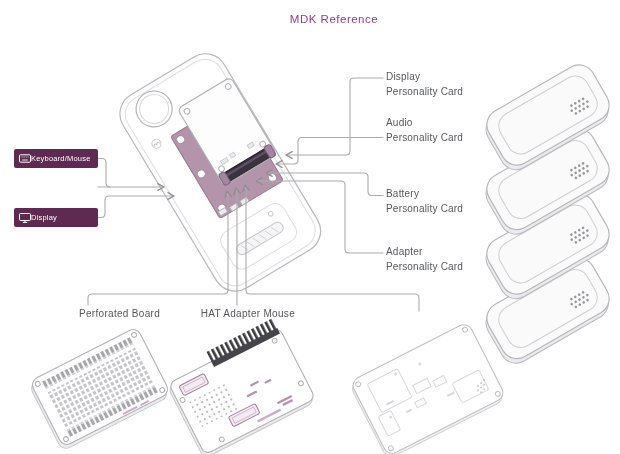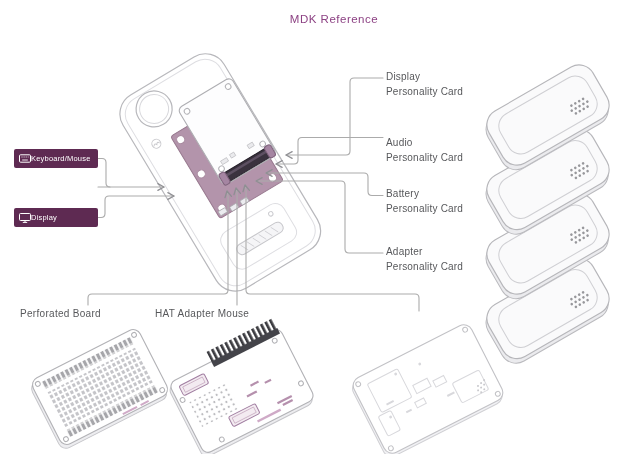--- a/index.html
+++ b/index.html
@@ -18,21 +18,21 @@
     display:flex;align-items:center;gap:0;padding:0 5px;box-sizing:border-box;
     font-size:7.5px;letter-spacing:.2px;white-space:nowrap;
   }
   .badge svg{flex:0 0 auto;}
   .rlabel{
     position:absolute;left:386px;font-size:10px;line-height:14.5px;
     color:var(--label_gray,#57585B);letter-spacing:.2px;white-space:nowrap;
   }
   .blabel{
     position:absolute;font-size:10px;color:var(--label_gray,#57585B);
-    text-align:left;letter-spacing:.3px;white-space:nowrap;
+    text-align:right;letter-spacing:.3px;white-space:nowrap;
   }
 </style>
 </head>
 <body>
 
 <div class="canvas">
 
   <svg class="art" width="620" height="454" viewBox="0 0 620 454">
     <defs>
       <marker id="arrowhead" viewBox="0 0 8 8" refX="6.8" refY="4" markerWidth="8" markerHeight="8" orient="auto">
@@ -245,21 +245,21 @@
       <rect x="0.5" y="0.5" width="11" height="7" rx="1" fill="none" stroke="#fff"></rect>
       <path d="M6,7.5 v1.6 M3.8,9.4 h4.4" stroke="#fff" fill="none"></path>
     </svg>
     <span>Display</span>
   </div>
 
   <div class="rlabel" style="top:70px">
     <div>Display</div>
     <div>Personality Card</div>
   </div>
-  <div class="rlabel" style="top:136px">
+  <div class="rlabel" style="top:116px">
     <div>Audio</div>
     <div>Personality Card</div>
   </div>
   <div class="rlabel" style="top:187px">
     <div>Battery</div>
     <div>Personality Card</div>
   </div>
   <div class="rlabel" style="top:245px">
     <div>Adapter</div>
     <div>Personality Card</div>

